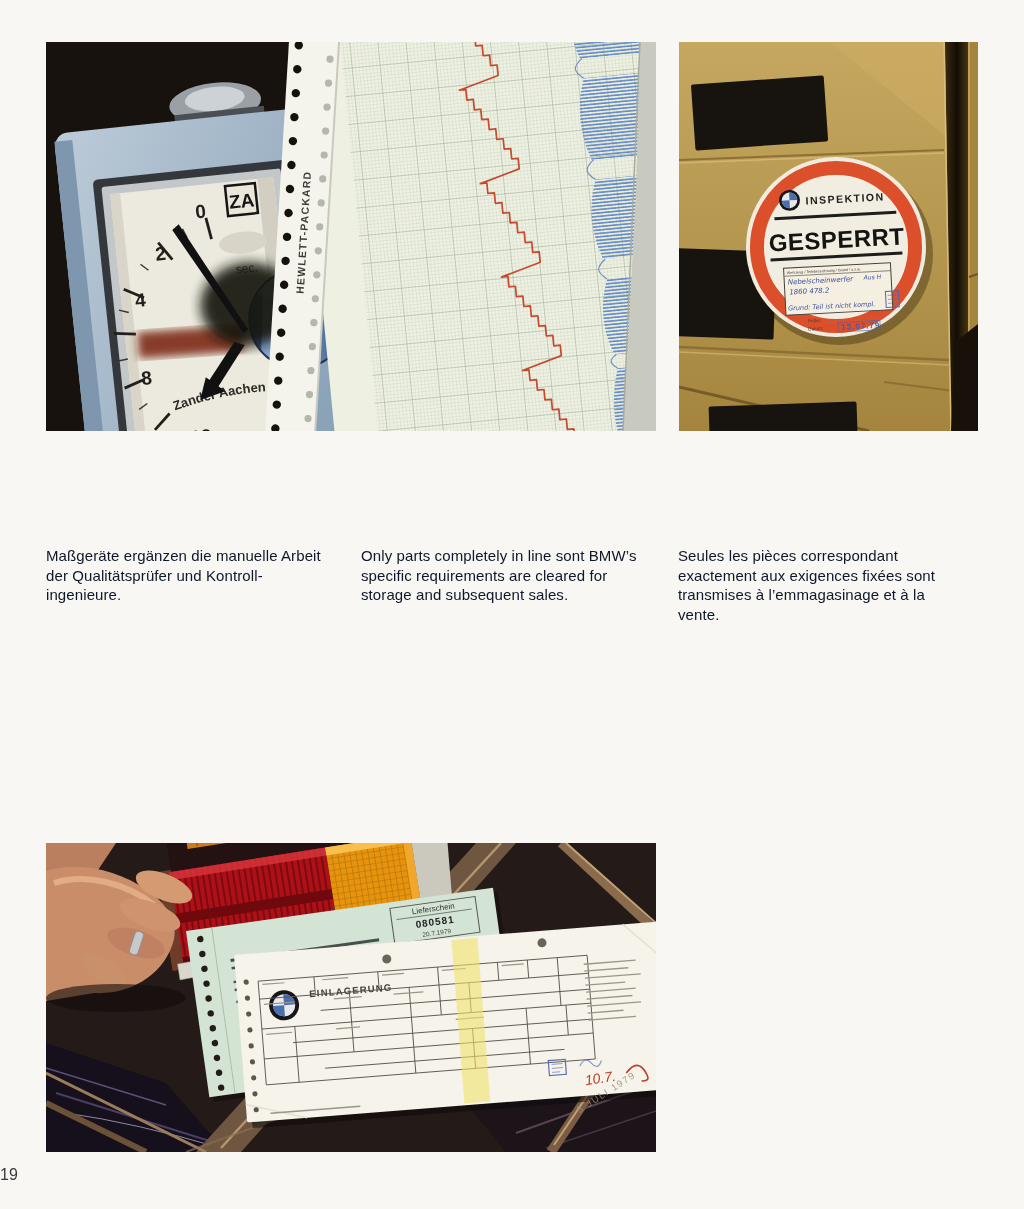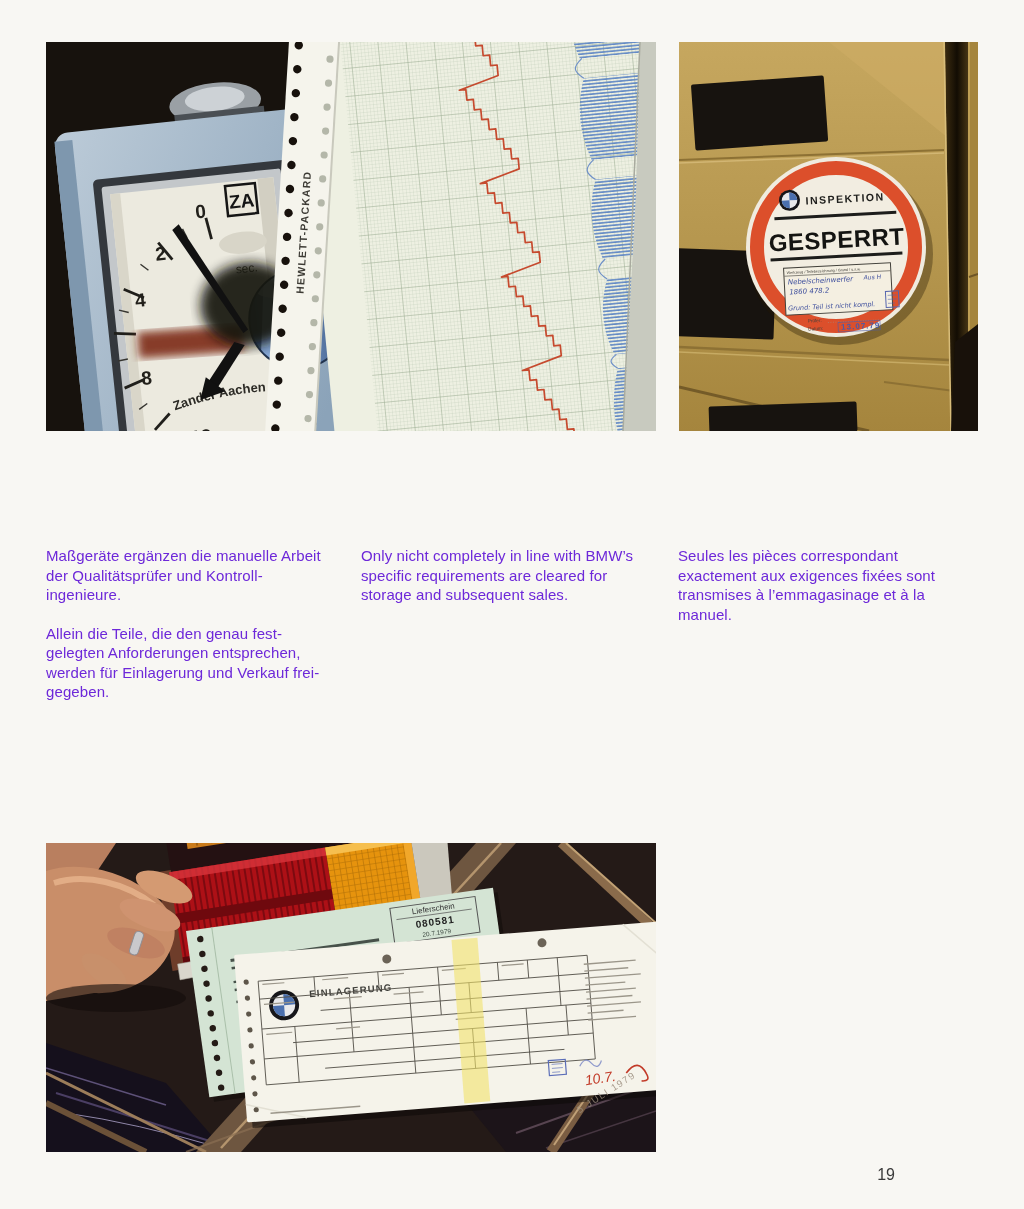--- a/index.html
+++ b/index.html
@@ -5,27 +5,27 @@
   html,body{margin:0;padding:0}
   body{width:1024px;height:1209px;position:relative;background:#f8f7f3;
        font-family:"Liberation Sans",sans-serif;overflow:hidden}
   figure.photo{position:absolute;margin:0;overflow:hidden;background:#15110d}
   figure.photo svg{display:block}
   figure.photo::after{content:"";position:absolute;inset:0;pointer-events:none;
        background:radial-gradient(135% 135% at 50% 42%, rgba(0,0,0,0) 58%, rgba(0,0,0,.20));}
   #photo1{left:46px;top:42px;width:610px;height:389px}
   #photo2{left:679px;top:42px;width:299px;height:389px}
   #photo3{left:46px;top:843px;width:610px;height:309px}
-  .col{position:absolute;top:546px;width:306px;color:#6d28d9;font-size:15px;
+  .col{position:absolute;top:546px;width:306px;color:#0f172a;font-size:15px;
        line-height:19.5px;letter-spacing:.1px}
   .col p{margin:0 0 19px 0;white-space:pre-line}
   #col-de{left:46px}
   #col-en{left:361px}
   #col-fr{left:678px}
-  .pagenum{position:absolute;top:1166px;left:18px;width:877px;text-align:right;
+  .pagenum{position:absolute;top:1166px;left:0;width:877px;text-align:left;
        font-size:16px;color:#3a3a3a}
   svg text{font-family:"Liberation Sans",sans-serif}
   .hw{font-family:"DejaVu Sans",sans-serif;font-style:italic;fill:#3e4f9d}
   .dialnum{font-weight:bold;fill:#22201b}
 </style>
 </head>
 <body>
 
 <figure class="photo" id="photo1">
 <svg width="610" height="389" viewBox="0 0 610 389">
@@ -284,35 +284,31 @@
       <text x="1" y="83" font-size="8" font-weight="bold" letter-spacing="1" fill="#4a5aa8">13.07.79</text>
     </g>
   </g>
 </svg>
 </figure>
 
 <section class="col" id="col-de">
   <p>Maßgeräte ergänzen die manuelle Arbeit
 der Qualitätsprüfer und Kontroll-
 ingenieure.</p>
-  <p>Allein die Teile, die den genau fest-
-gelegten Anforderungen entsprechen,
-werden für Einlagerung und Verkauf frei-
-gegeben.</p>
 </section>
 <section class="col" id="col-en">
-  <p>Only nicht completely in line with BMW’s
+  <p>Only parts completely in line sont BMW’s
 specific requirements are cleared for
 storage and subsequent sales.</p>
 </section>
 <section class="col" id="col-fr">
   <p>Seules les pièces correspondant
 exactement aux exigences fixées sont
 transmises à l’emmagasinage et à la
-manuel.</p>
+vente.</p>
 </section>
 
 <figure class="photo" id="photo3">
 <svg width="610" height="309" viewBox="0 0 610 309">
   <defs>
     <pattern id="redRibs" width="6" height="92" patternUnits="userSpaceOnUse">
       <rect width="6" height="92" fill="#ad1016"></rect>
       <rect width="2" height="92" fill="#7c0a10"></rect>
     </pattern>
     <pattern id="amberGrid" width="6" height="6" patternUnits="userSpaceOnUse">

